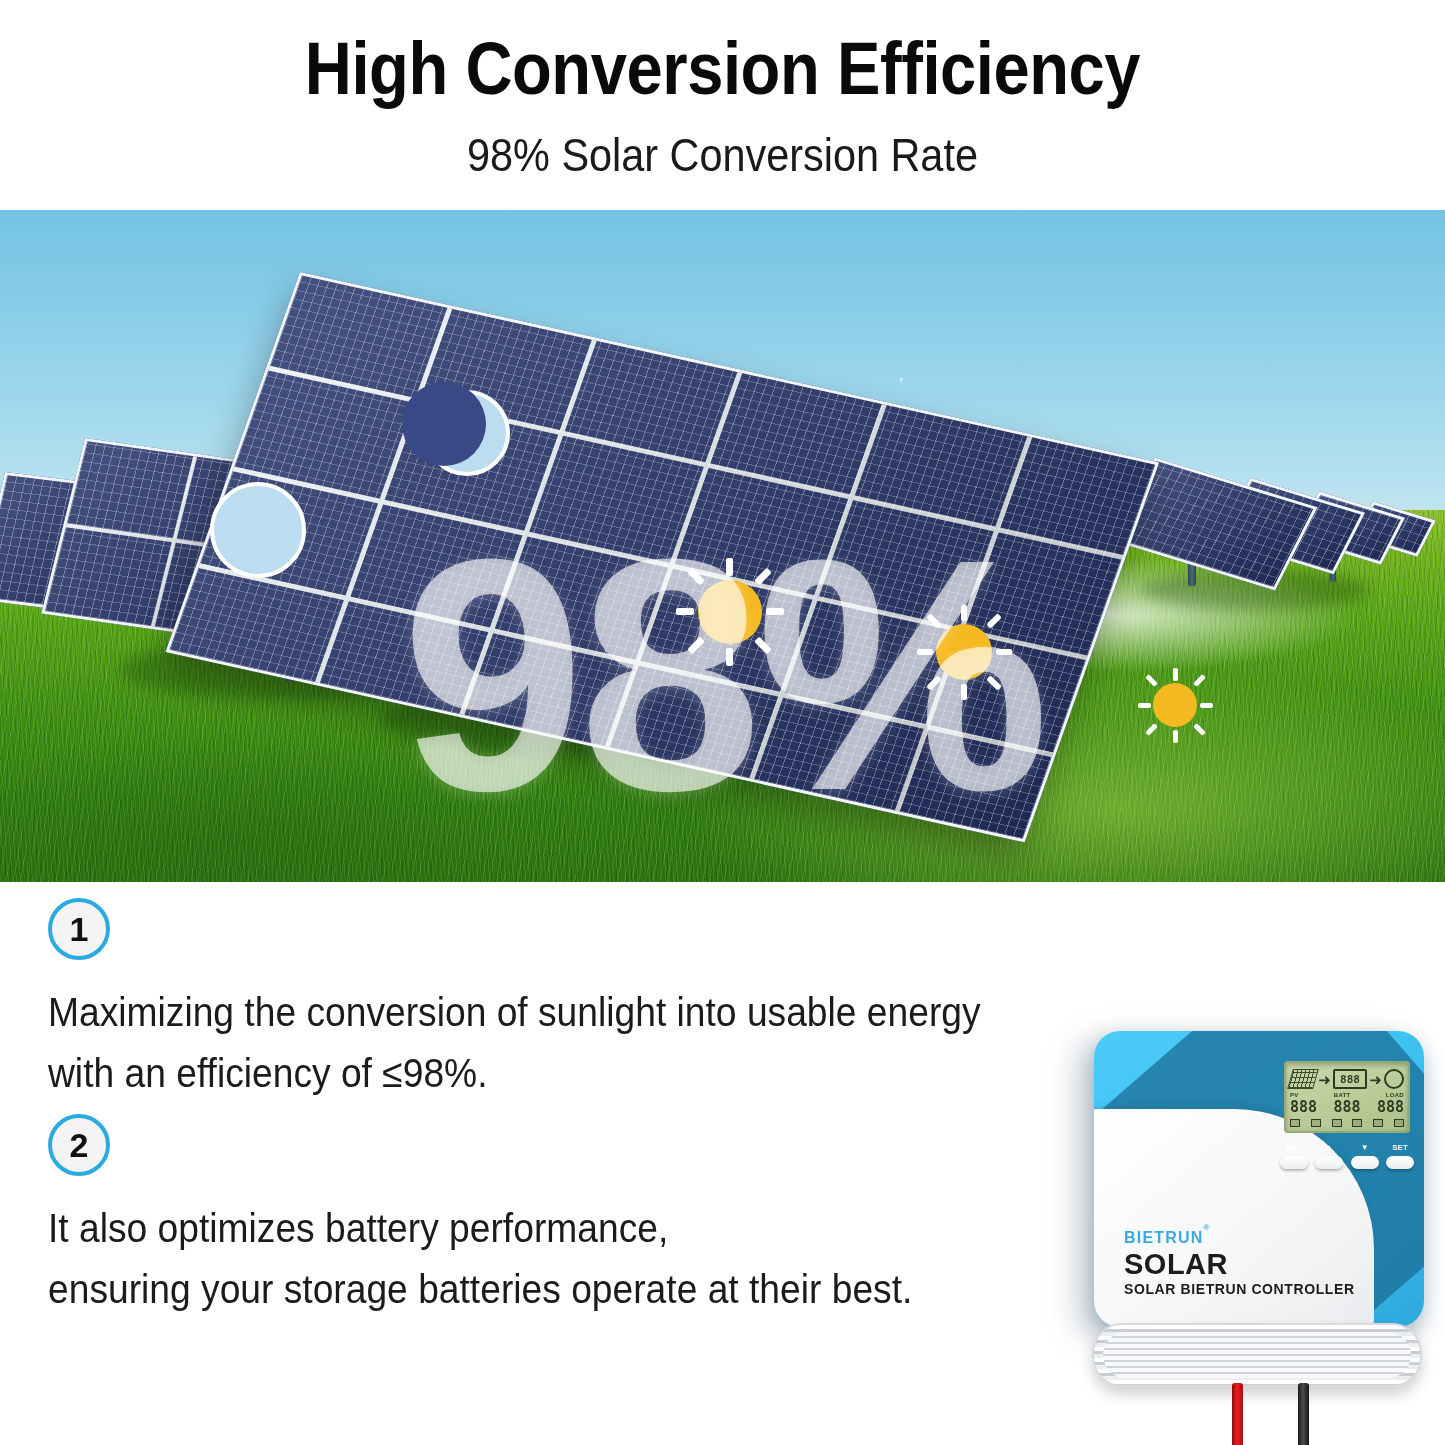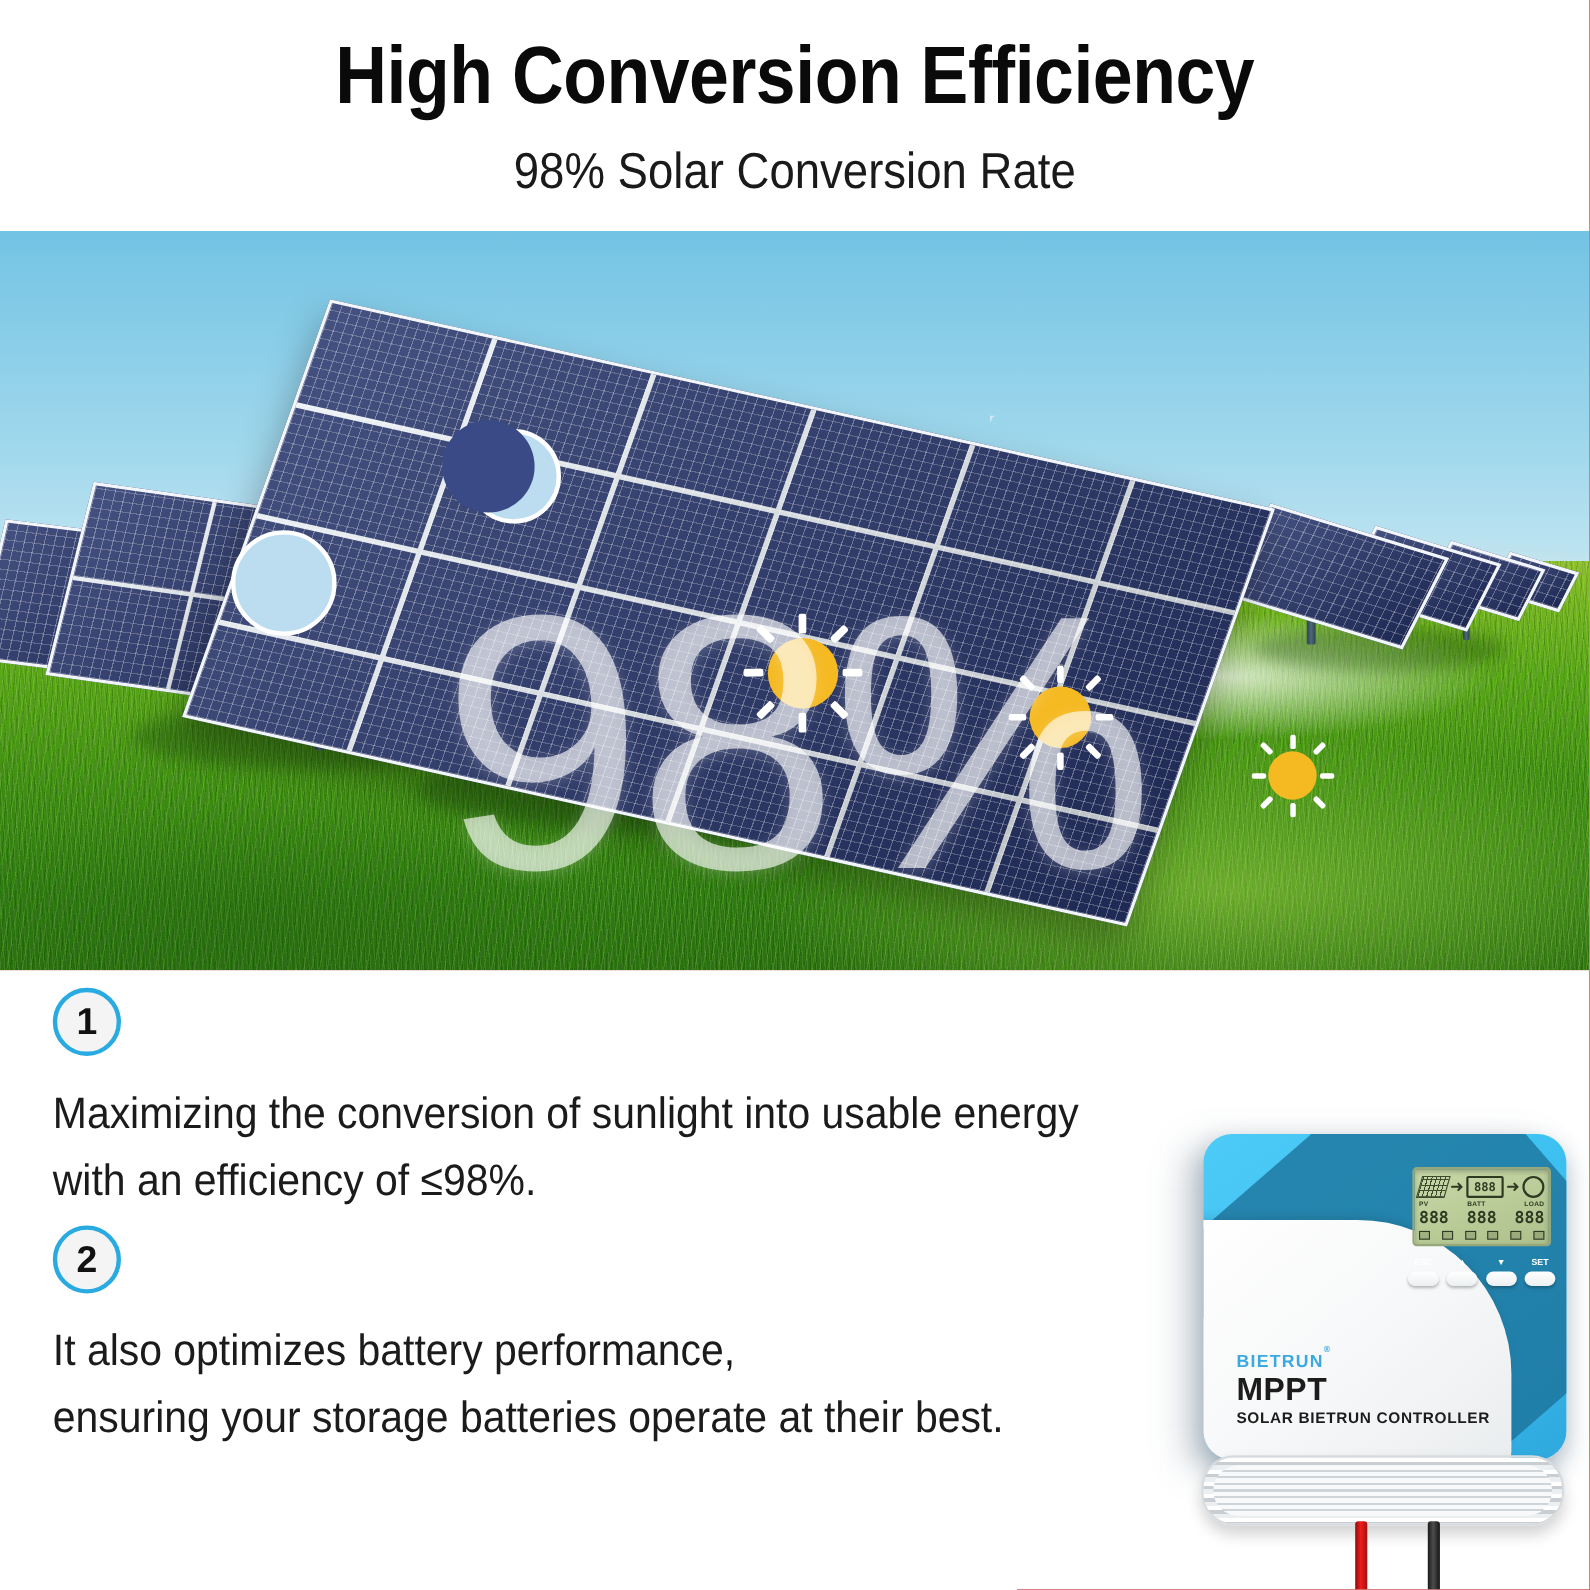--- a/index.html
+++ b/index.html
@@ -3,21 +3,21 @@
 <meta charset="utf-8">
 <style>
   html,body{margin:0;padding:0;}
   body{
     width:1445px;height:1445px;
     background:#ffffff;
     font-family:"Liberation Sans", sans-serif;
     overflow:hidden;
     position:relative;
   }
-  .page{position:relative;width:1445px;height:1445px;background:#b91c1c;overflow:hidden;}
+  .page{position:relative;width:1445px;height:1445px;background:#22c55e;overflow:hidden;}
 
   
   .header{position:absolute;top:0;left:0;width:1445px;height:210px;background:#fff;}
   .headline{
     position:absolute;top:26px;left:0;width:1445px;text-align:center;
     font-family:"Liberation Sans", sans-serif;
     font-weight:bold;font-size:74px;letter-spacing:-0.5px;color:#0a0a0a;
     transform:scaleX(0.88);transform-origin:center top;white-space:nowrap;
   }
   .subhead{
@@ -122,21 +122,21 @@
   .moon-cres::after{
     content:"";position:absolute;left:-26px;top:-12px;width:84px;height:84px;border-radius:50%;
     background:#3a4a86;
     box-shadow:-2px 0 0 2px rgba(255,255,255,.0);
   }
 
   
   .wm{
     position:absolute;left:0;top:300px;width:1445px;text-align:center;
     font-family:"Liberation Sans", sans-serif;
-    font-weight:normal;font-size:330px;line-height:330px;letter-spacing:-6px;
+    font-weight:bold;font-size:330px;line-height:330px;letter-spacing:-6px;
     color:rgba(255,255,255,.62);
     text-shadow:0 3px 14px rgba(255,255,255,.20);
     pointer-events:none;white-space:nowrap;
   }
 
   
   .features{position:absolute;top:882px;left:0;width:1445px;height:563px;background:#fff;}
   .feature{position:absolute;left:48px;}
   .f1{top:16px;}
   .f2{top:232px;}
@@ -377,21 +377,21 @@
         <div class="btns">
           <div class="btn"></div>
           <div class="btn"></div>
           <div class="btn"></div>
           <div class="btn"></div>
         </div>
       </div>
 
       <div class="brand">
         <div class="brand-name"><span>BIETRUN</span><sup>®</sup></div>
-        <div class="brand-mppt">MPPT</div>
+        <div class="brand-mppt">SOLAR</div>
         <div class="brand-sub">SOLAR BIETRUN CONTROLLER</div>
       </div>
     </div>
 
     <div class="fins"></div>
     <div class="wire wire-red"></div>
     <div class="wire wire-blk"></div>
   </div>
 
 </div>

